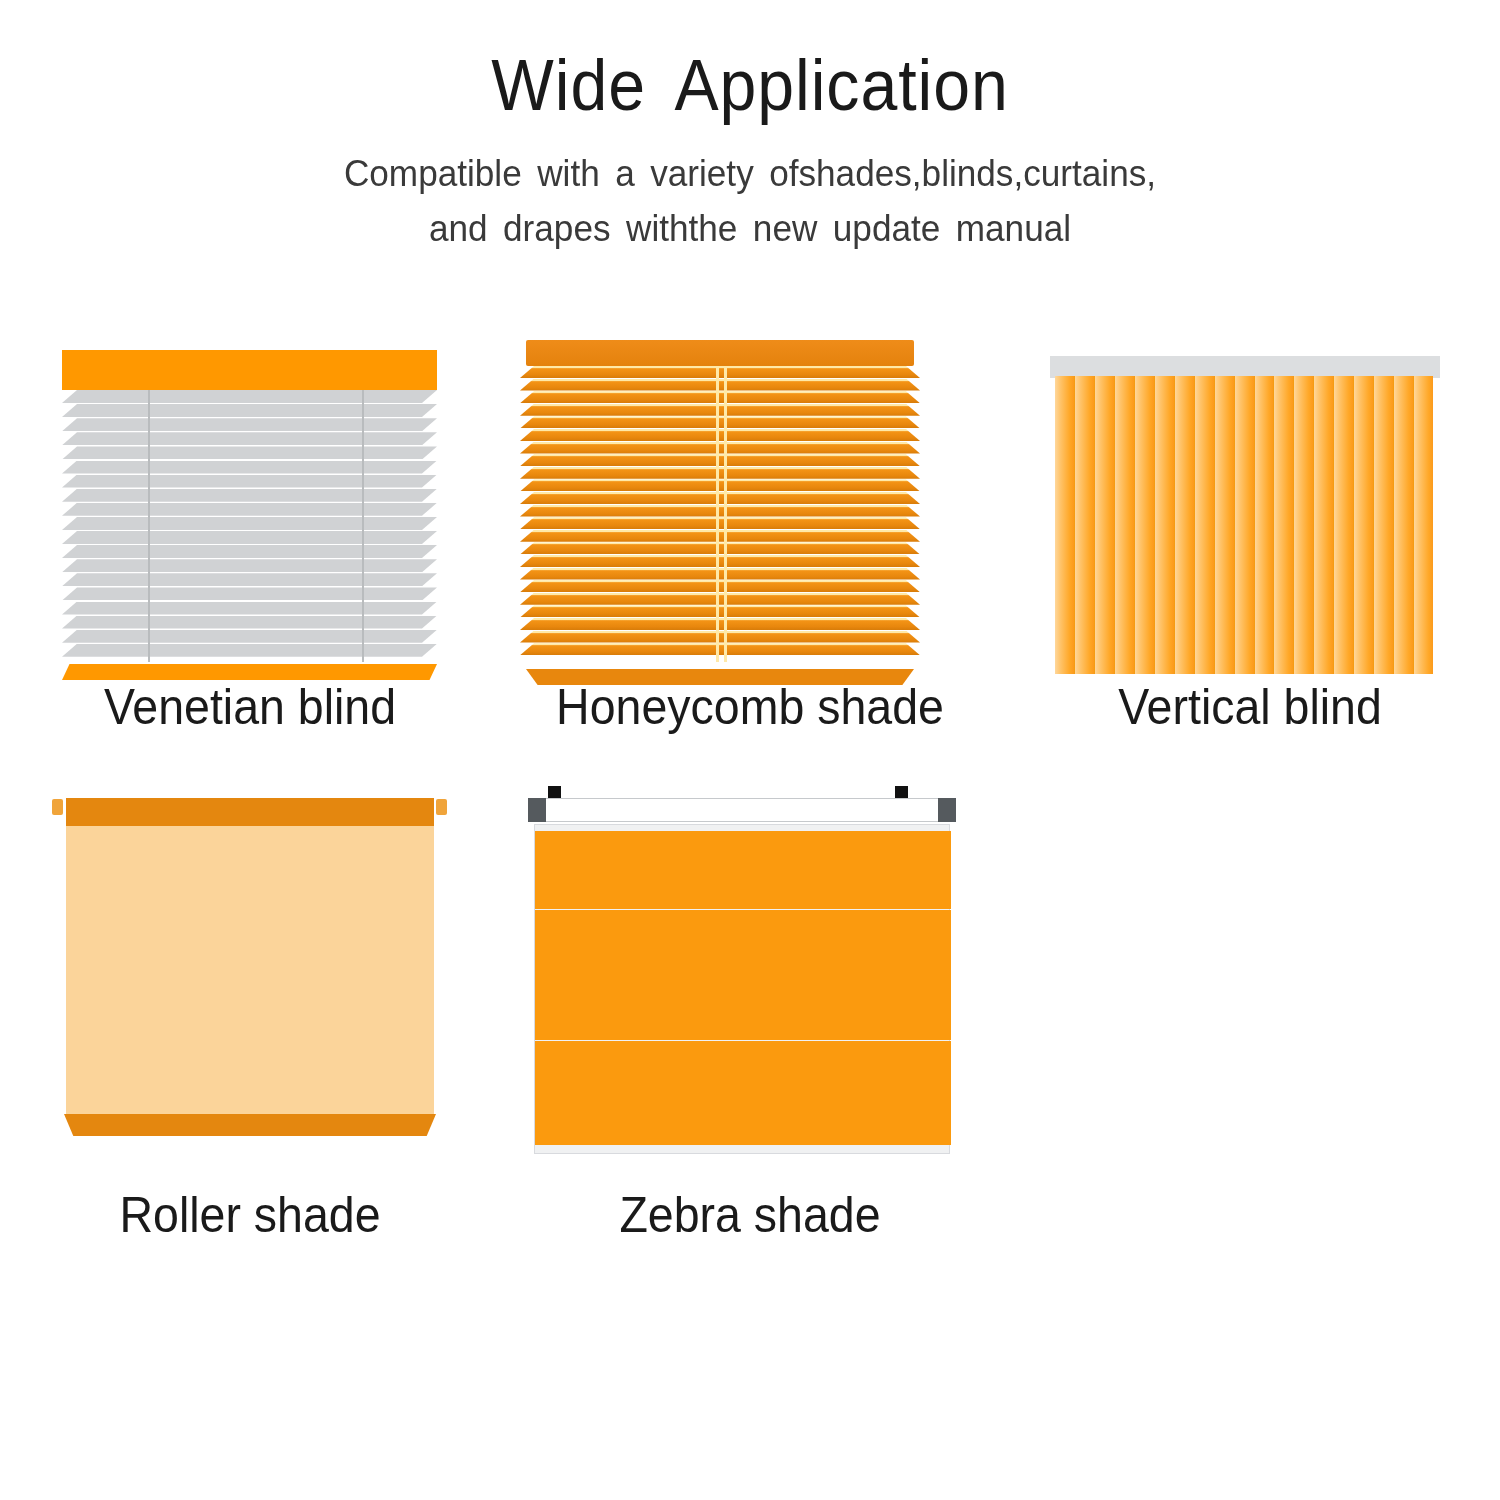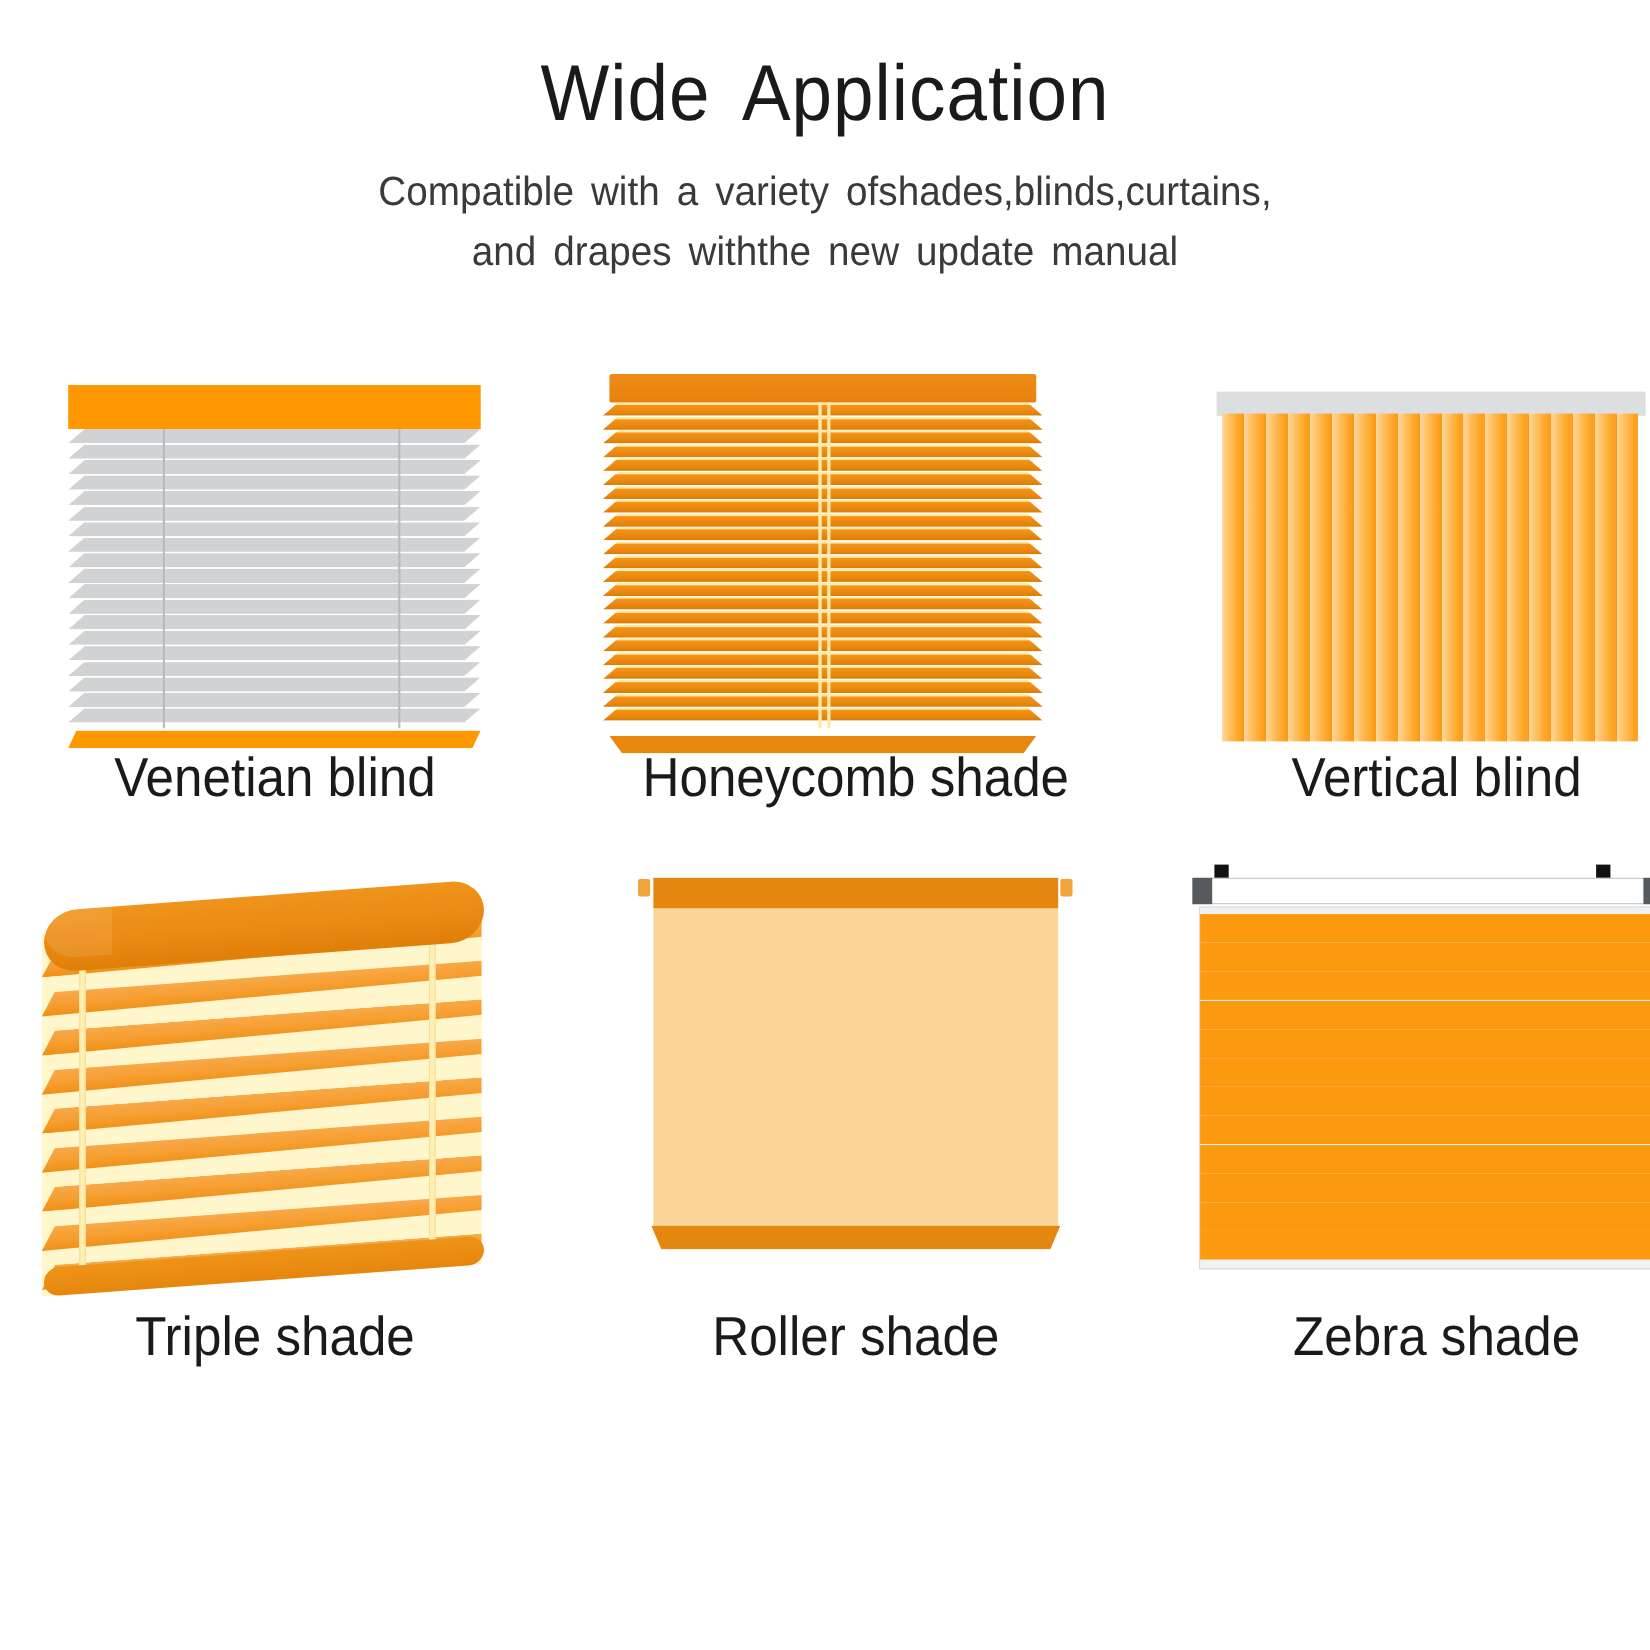--- a/index.html
+++ b/index.html
@@ -47,21 +47,20 @@
   
   .grid {
     position: absolute;
     top: 318px;
     left: 0;
     width: 1500px;
   }
   .grid-row {
     display: flex;
     width: 1284px;
-    gap: 28px;
   }
   .cell {
     width: 500px;
     position: relative;
   }
   .art {
     position: relative;
     height: 360px;
     width: 500px;
   }
@@ -350,45 +349,20 @@
         </div>
       </div>
       <div class="cell-label">Vertical blind</div>
     </div>
   </div>
 
   <div class="spacer-row"></div>
 
   <div class="grid-row">
 
-    <div class="cell">
-      <div class="art" style="height:410px;">
-        <div class="triple">
-          <div class="tri-panel">
-            <div id="tri-slats">
-                <div class="tri-slat" style="top: 18px;"></div>
-                <div class="tri-slat" style="top: 53.5px;"></div>
-                <div class="tri-slat" style="top: 89px;"></div>
-                <div class="tri-slat" style="top: 124.5px;"></div>
-                <div class="tri-slat" style="top: 160px;"></div>
-                <div class="tri-slat" style="top: 195.5px;"></div>
-                <div class="tri-slat" style="top: 231px;"></div>
-                <div class="tri-slat" style="top: 266.5px;"></div>
-                <div class="tri-slat" style="top: 302px;"></div>
-              </div>
-            <div class="tri-cord" style="left:34px;"></div>
-            <div class="tri-cord" style="left:352px;"></div>
-          </div>
-          <div class="tri-head"></div>
-          <div class="tri-head-cap"></div>
-          <div class="tri-foot"></div>
-        </div>
-      </div>
-      <div class="cell-label">Triple shade</div>
-    </div>
 
     <div class="cell">
       <div class="art" style="height:410px;">
         <div class="roller">
           <div class="rol-cap left"></div>
           <div class="rol-cap right"></div>
           <div class="rol-tube"></div>
           <div class="rol-fabric"></div>
           <div class="rol-bar"></div>
         </div>

